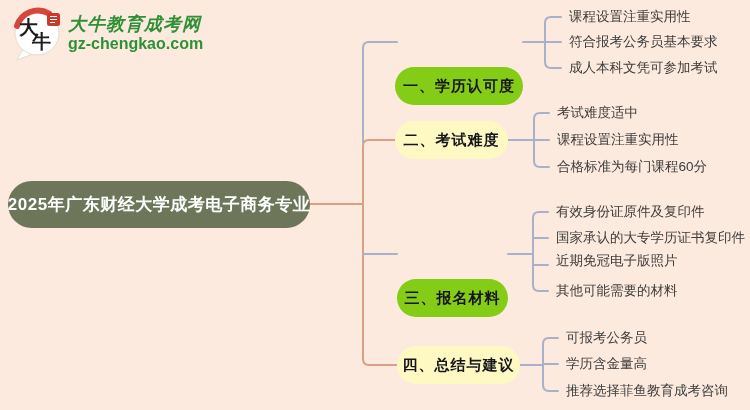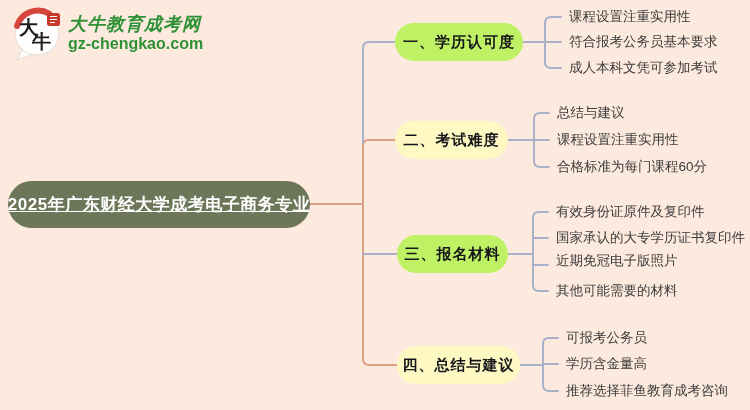--- a/index.html
+++ b/index.html
@@ -20,31 +20,31 @@
   .logo-texts{display:flex;flex-direction:column;line-height:1.15;}
   .logo-title{font-size:18px;font-weight:bold;color:#2f9136;letter-spacing:1px;font-style:italic;}
   .logo-url{font-size:16px;font-weight:bold;color:#2f9136;}
 
   
   .root-node{
     position:absolute;left:8px;top:181px;width:302px;height:47px;
     background:#6d7659;border-radius:24px;
     color:#ffffff;font-size:17px;font-weight:bold;
     display:flex;align-items:center;justify-content:center;
-    letter-spacing:0.5px;white-space:nowrap;text-decoration:underline;
+    letter-spacing:0.5px;white-space:nowrap;
   }
 
   
   .branch{
     position:absolute;height:38px;border-radius:19px;
     display:flex;align-items:center;justify-content:center;
     font-size:15px;font-weight:bold;color:#16161a;
     letter-spacing:1px;white-space:nowrap;
   }
-  .fill-lavender{background:#bef264;}
+  .fill-lavender{background:#84cc16;margin-top:44px;}
   .fill-salmon{background:#fef9c3;}
   .b1{left:395px;top:23px;width:128px;}
   .b2{left:395px;top:121px;width:113px;}
   .b3{left:397px;top:235px;width:111px;text-align:center;}
   .b4{left:397px;top:346px;width:123px;}
 
   
   .leaf{
     position:absolute;height:18px;line-height:18px;
     font-size:13.5px;color:#3c3c3c;white-space:nowrap;
@@ -102,21 +102,21 @@
 
   <div class="branch b1 fill-lavender">一、学历认可度</div>
   <div class="branch b2 fill-salmon">二、考试难度</div>
   <div class="branch b3 fill-lavender">三、报名材料</div>
   <div class="branch b4 fill-salmon">四、总结与建议</div>
 
   <div class="leaf" style="left:569px;top:8px">课程设置注重实用性</div>
   <div class="leaf" style="left:569px;top:33px">符合报考公务员基本要求</div>
   <div class="leaf" style="left:569px;top:59px">成人本科文凭可参加考试</div>
 
-  <div class="leaf" style="left:557px;top:104px">总结与建议</div>
+  <div class="leaf" style="left:557px;top:104px">考试难度适中</div>
   <div class="leaf" style="left:557px;top:131px">课程设置注重实用性</div>
   <div class="leaf" style="left:557px;top:158px">合格标准为每门课程60分</div>
 
   <div class="leaf" style="left:556px;top:203px">有效身份证原件及复印件</div>
   <div class="leaf" style="left:556px;top:229px">国家承认的大专学历证书复印件</div>
   <div class="leaf" style="left:556px;top:252px">近期免冠电子版照片</div>
   <div class="leaf" style="left:556px;top:282px">其他可能需要的材料</div>
 
   <div class="leaf" style="left:566px;top:329px">可报考公务员</div>
   <div class="leaf" style="left:566px;top:355px">学历含金量高</div>

